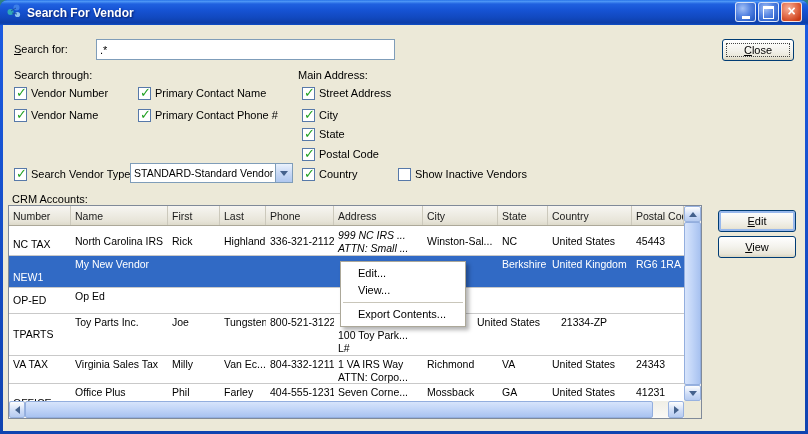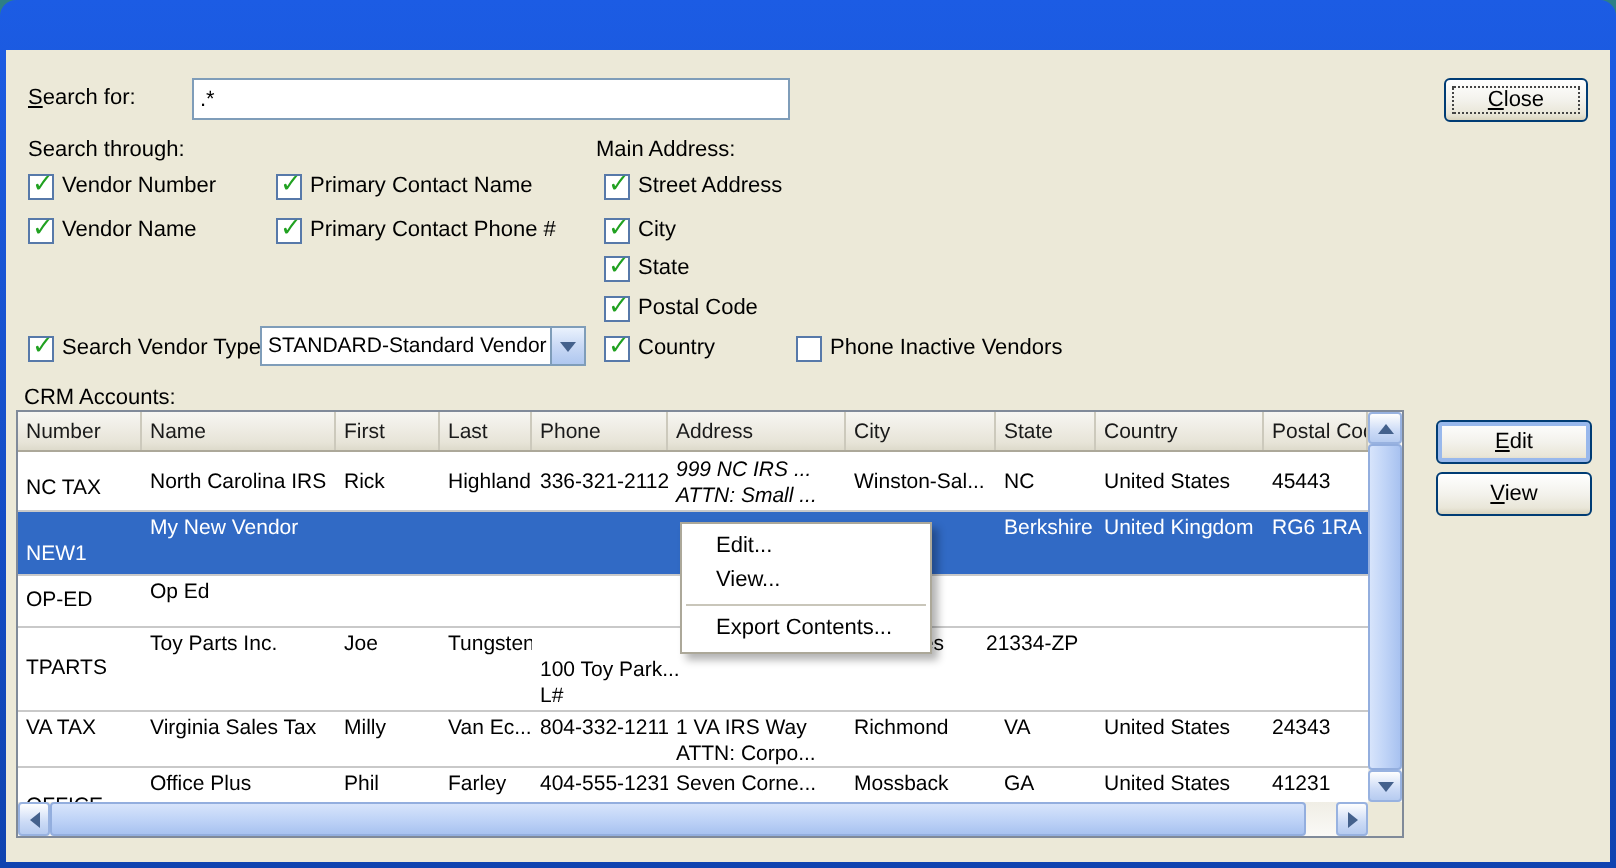--- a/index.html
+++ b/index.html
@@ -88,20 +88,36 @@
   .menu { position:absolute; left:337px; top:236px; width:126px; background:#fff;
     border:1px solid #ACA899; box-shadow:3px 3px 4px rgba(0,0,0,.3); padding:3px 0; z-index:40; }
   .menu-item { height:17px; line-height:17px; padding-left:17px; font-size:11px; color:#000; }
   .menu-sep { height:1px; background:#C9C6BA; margin:3px 2px; }
 </style>
 </head>
 <body>
 
 <div class="window">
 
+  <div class="titlebar">
+    <span class="app-icon">
+      <svg width="16" height="16" viewBox="0 0 16 16">
+        <circle cx="4.5" cy="9" r="3" fill="#2FA8B8"></circle>
+        <circle cx="10.5" cy="4.5" r="3" fill="#3D7FE8"></circle>
+        <circle cx="11.5" cy="11.5" r="2.6" fill="#8FC4EE"></circle>
+        <path d="M5 8 L10 5 M6 10 L11 11" stroke="#1B4FA0" stroke-width="1"></path>
+      </svg>
+    </span>
+    <span class="title">Search For Vendor</span>
+    <div class="win-btns">
+      <div class="wbtn minb"></div>
+      <div class="wbtn maxb"></div>
+      <div class="wbtn closeb"></div>
+    </div>
+  </div>
 
   <div class="client">
 
     <span class="lbl accel" style="left:11px;top:18px">Search for:</span>
     <input class="txt" value=".*" style="">
     <div class="btn focused" style="left:719px;top:14px;width:72px">
       <span class="accel">Close</span>
     </div>
 
     <span class="lbl" style="left:11px;top:44px">Search through:</span>
@@ -150,21 +166,21 @@
       <span>Search Vendor Type</span>
     </div>
     <div class="combo">
       <span class="combo-text">STANDARD-Standard Vendor</span>
       <span class="combo-btn">
           <span class="tri t-down"></span>
         </span>
     </div>
     <div class="cb" style="left:395px;top:142px">
       <span class="box"></span>
-      <span>Phone Inactive Vendors</span>
+      <span>Show Inactive Vendors</span>
     </div>
 
     <span class="lbl" style="left:9px;top:168px">CRM Accounts:</span>
 
     <div class="grid">
       <div class="thead">
           <div class="th" style="width: 62px;">Number</div>
           <div class="th" style="width: 97px;">Name</div>
           <div class="th" style="width: 52px;">First</div>
           <div class="th" style="width: 46px;">Last</div>
@@ -275,20 +291,23 @@
             </div>
             <div class="td" style="width: 97px;">
               <div class="ln">Toy Parts Inc.</div>
             </div>
             <div class="td" style="width: 52px;">
               <div class="ln">Joe</div>
             </div>
             <div class="td" style="width: 46px;">
               <div class="ln">Tungsten</div>
             </div>
+            <div class="td" style="width: 68px;">
+              <div class="ln">800-521-3122</div>
+            </div>
             <div class="td" style="width: 89px;">
               <div class="ln"></div>
               <div class="ln">100 Toy Park...</div>
               <div class="ln">L#</div>
             </div>
             <div class="td" style="width: 50px;">
               <div class="ln">GA-ST</div>
             </div>
             <div class="td" style="width: 84px;">
               <div class="ln">United States</div>

